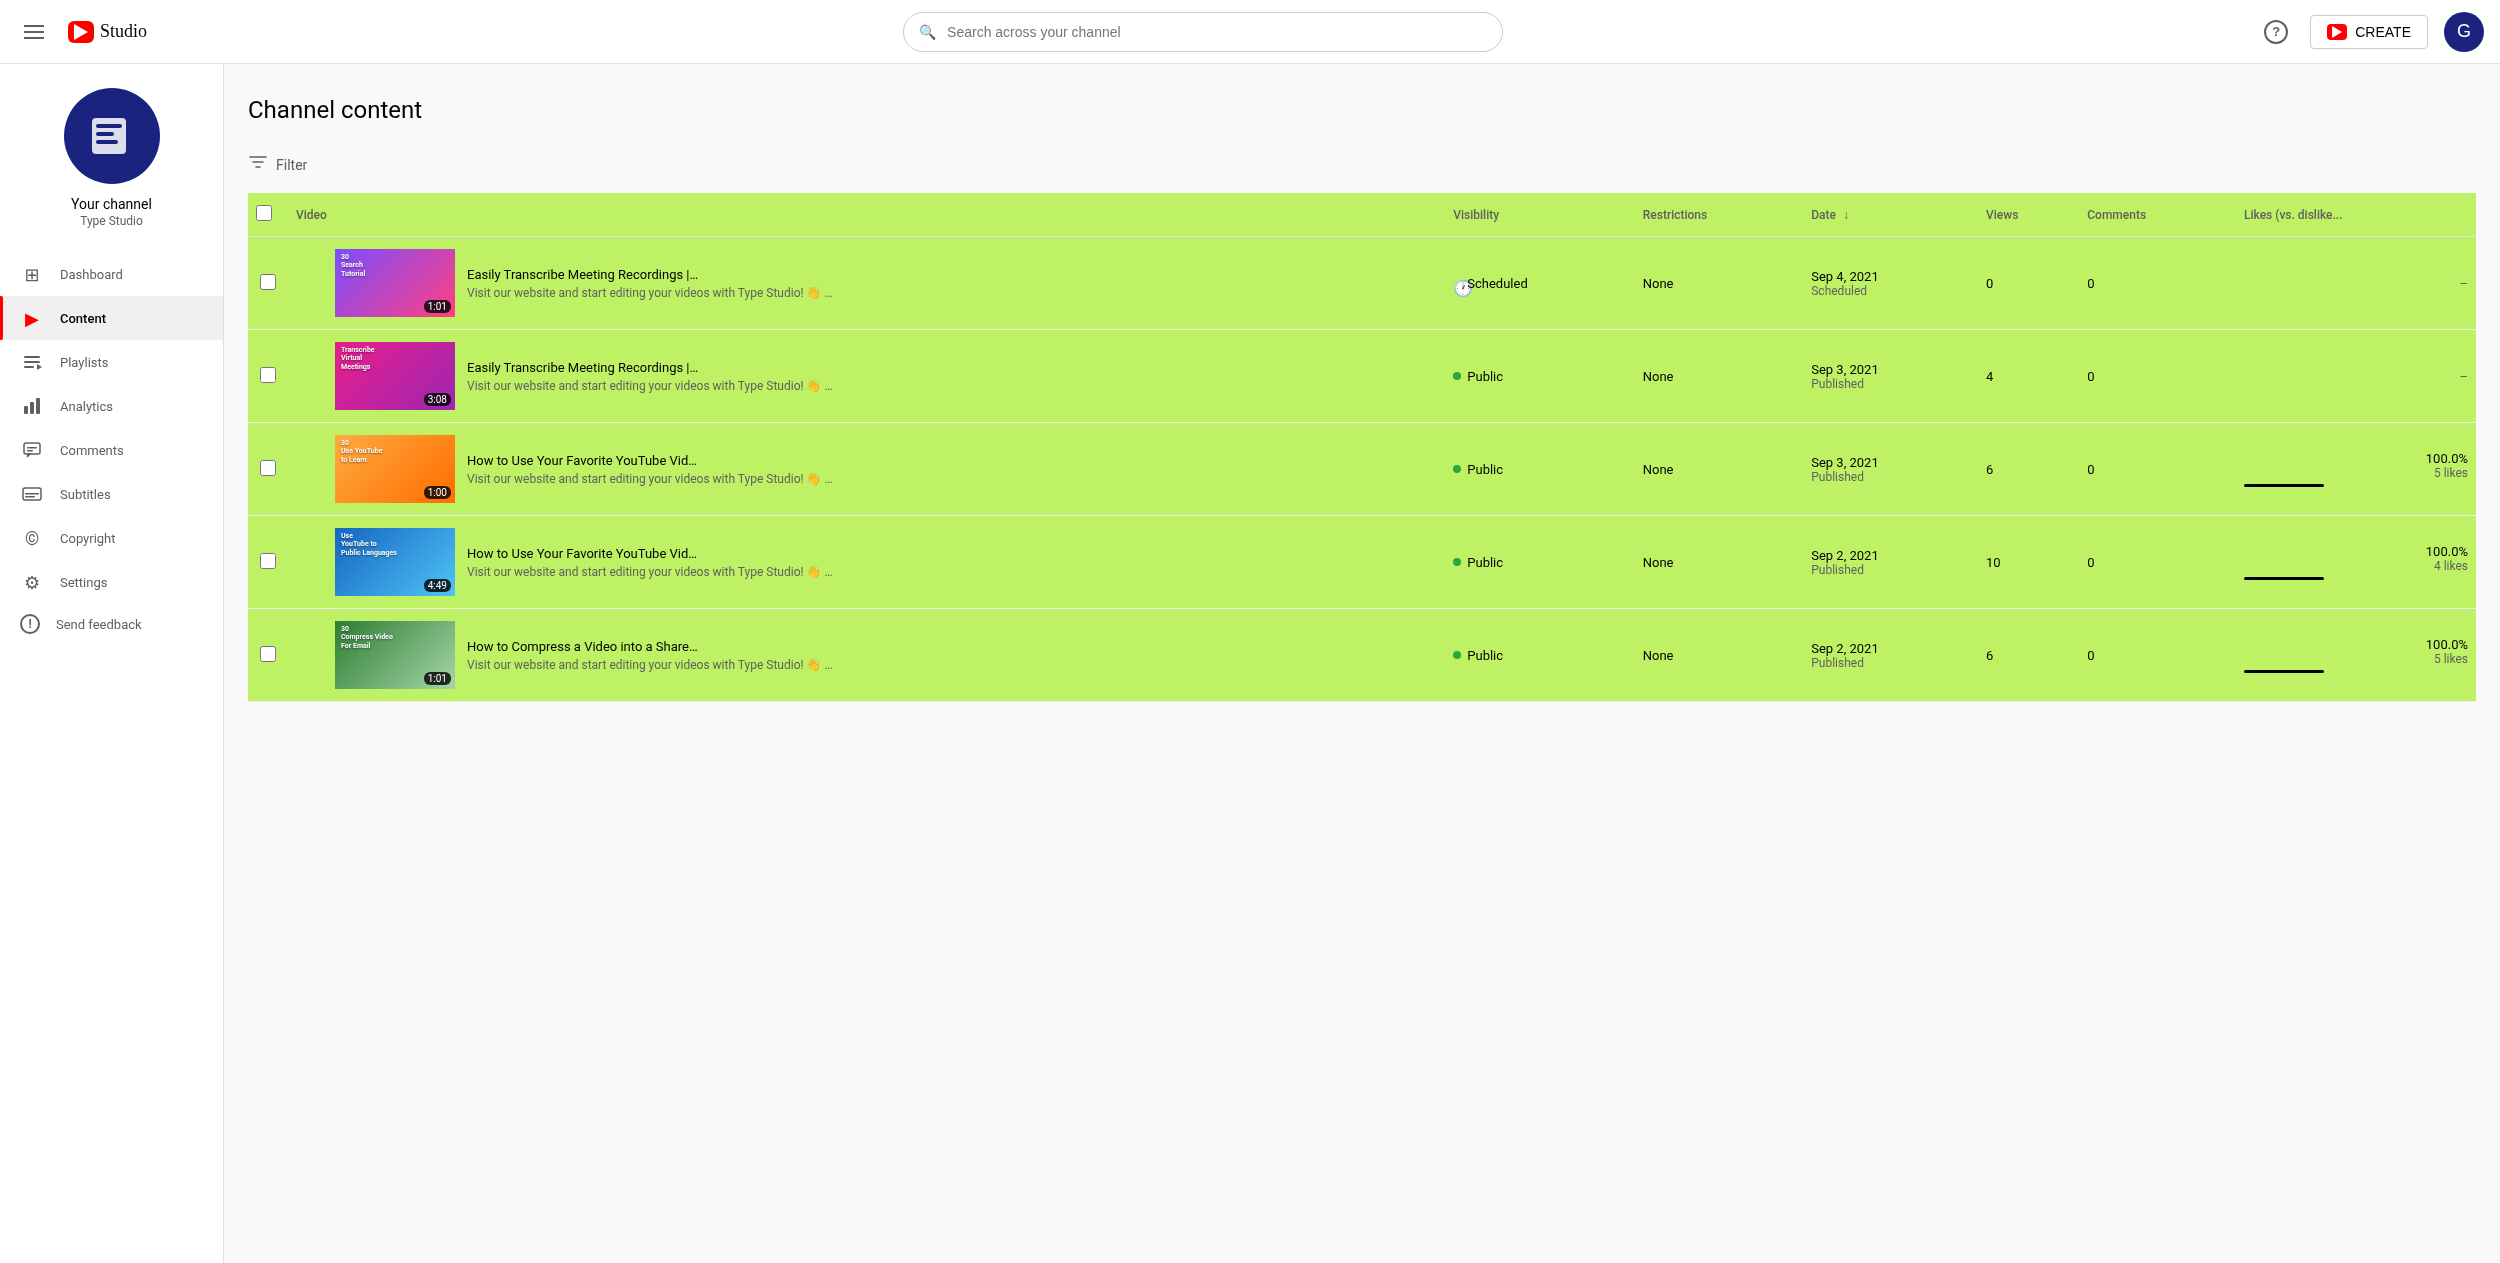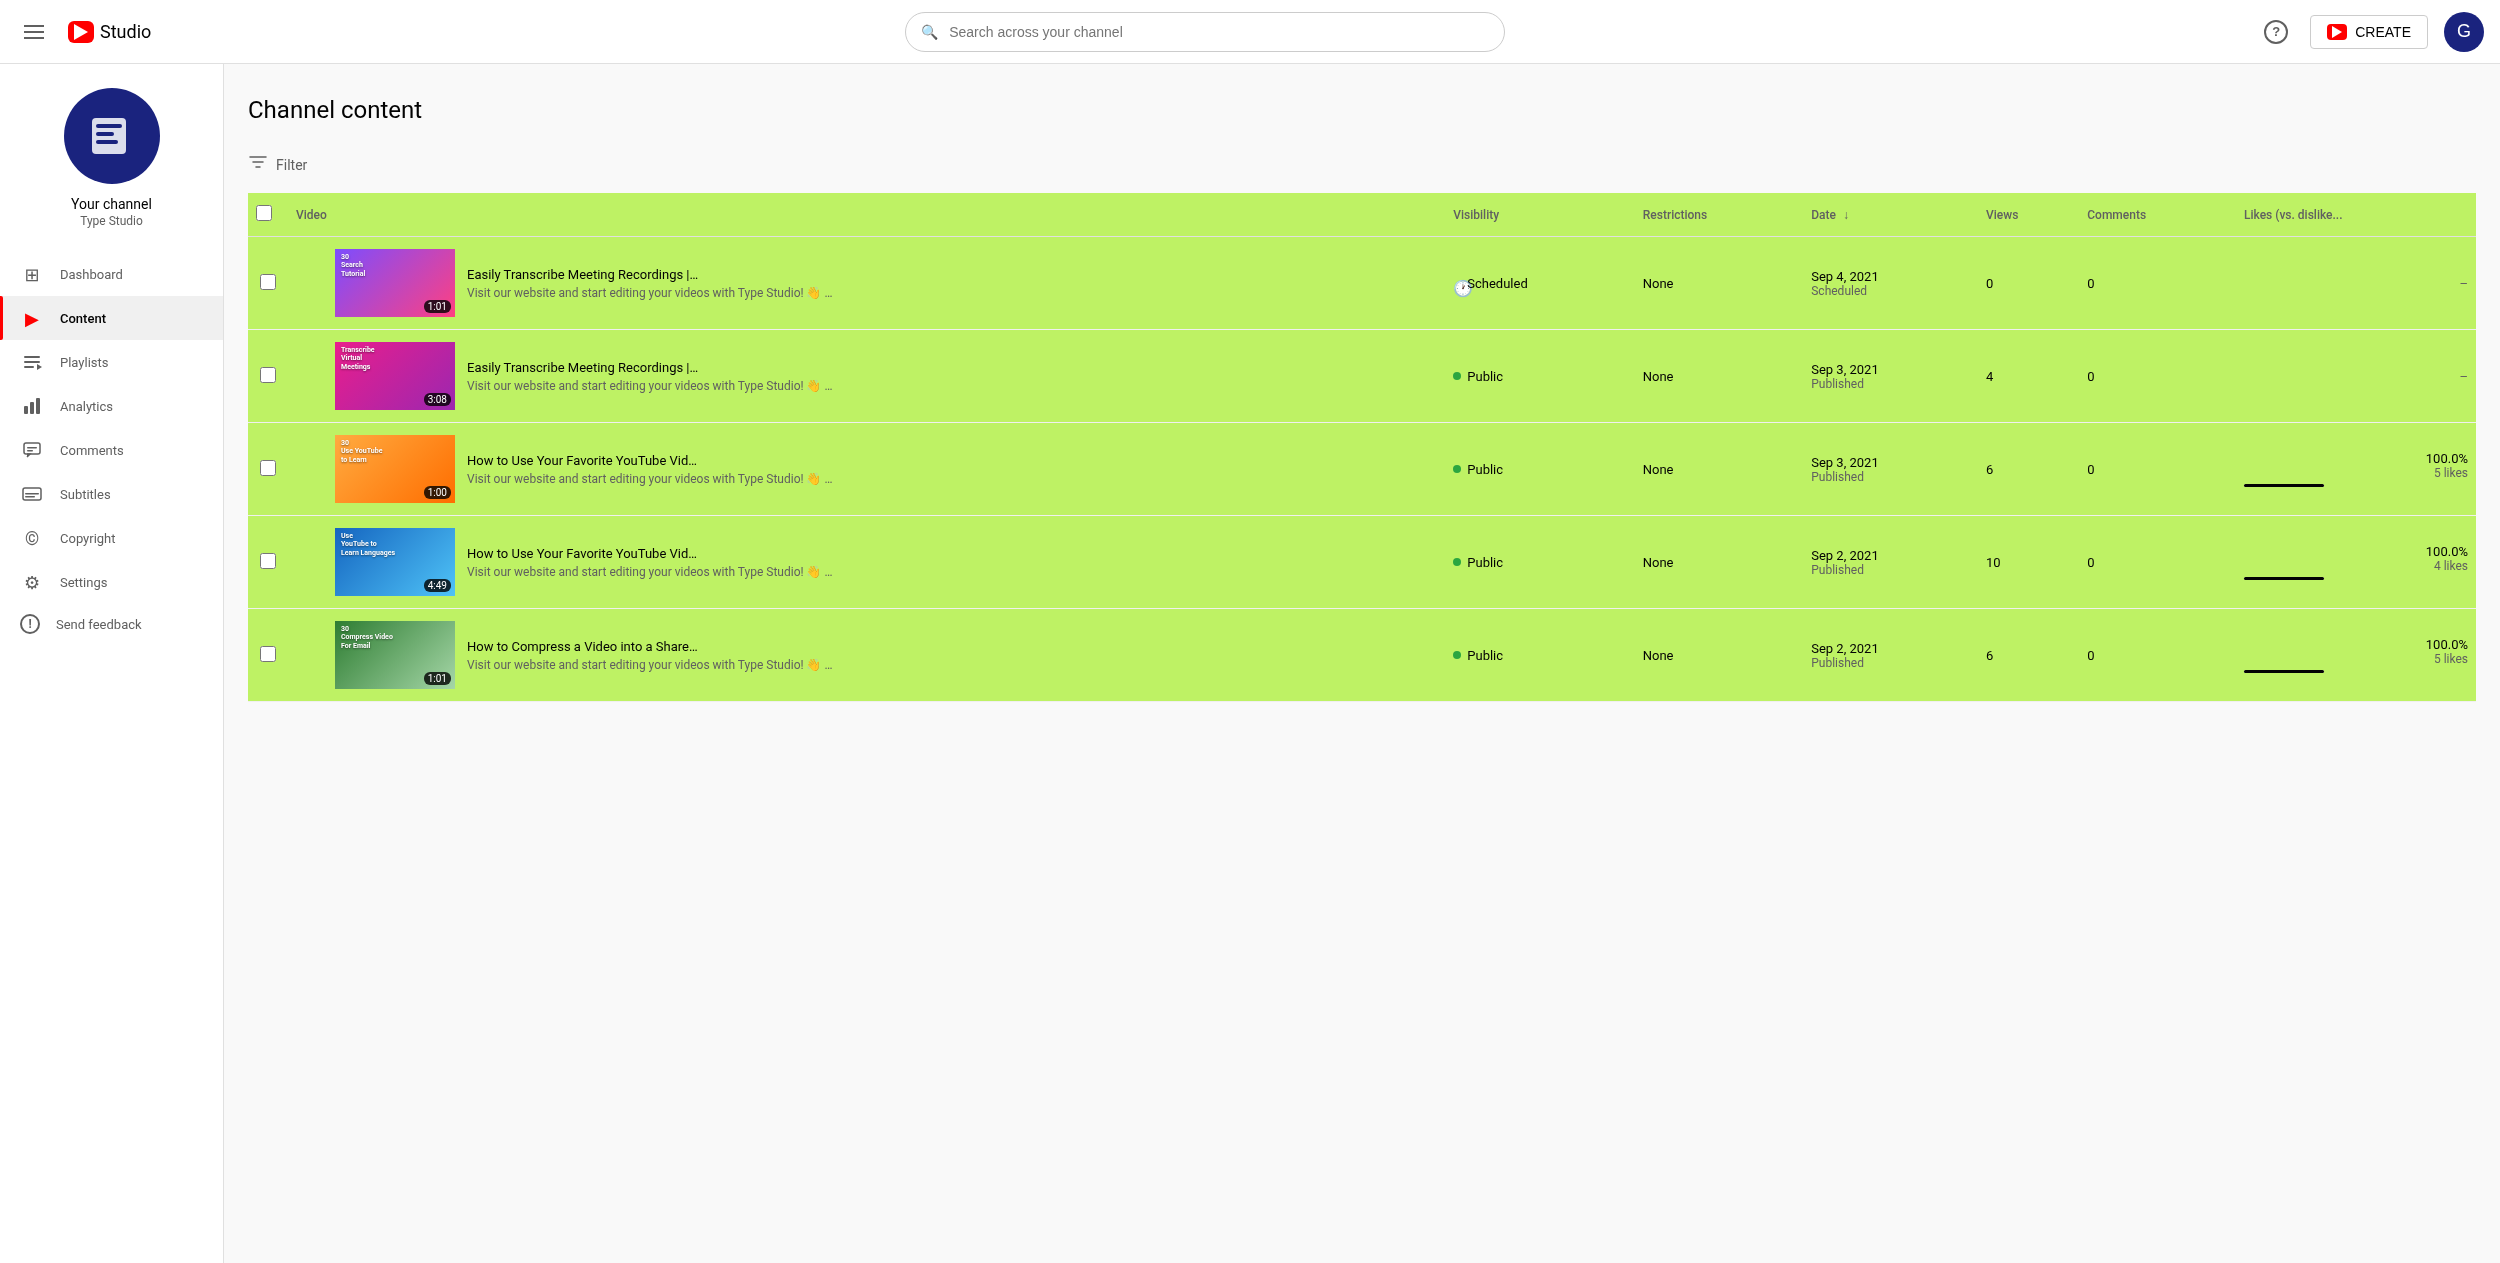--- a/index.html
+++ b/index.html
@@ -7,21 +7,21 @@
 
     
     .header {
       display: flex; align-items: center; justify-content: space-between;
       background: #fff; padding: 0 16px; height: 64px;
       border-bottom: 1px solid #e0e0e0; position: fixed; top: 0; left: 0; right: 0; z-index: 100;
     }
     .header-left { display: flex; align-items: center; gap: 16px; }
     .hamburger { cursor: pointer; padding: 8px; display: flex; flex-direction: column; gap: 4px; }
     .hamburger span { display: block; width: 20px; height: 2px; background: #606060; }
-    .logo { display: flex; align-items: center; gap: 6px; cursor: pointer; }
+    .logo { display: flex; align-items: center; gap: 6px; cursor: pointer; font-family: Liberation Serif, serif; }
     .logo-yt { background: #ff0000; border-radius: 6px; padding: 3px 6px; display: flex; align-items: center; }
     .logo-yt-play { width: 0; height: 0; border-top: 8px solid transparent; border-bottom: 8px solid transparent; border-left: 14px solid #fff; }
     .logo-studio { font-size: 18px; font-weight: 400; color: #030303; }
 
     .search-bar {
       flex: 1; max-width: 600px;
       border: 1px solid #ccc; border-radius: 20px;
       display: flex; align-items: center; padding: 0 16px; height: 40px;
       background: #fff;
     }
@@ -418,21 +418,21 @@
           </tr>
           <tr>
             <td class="checkbox-cell"><input type="checkbox" style=""></td>
             <td>
     <div class="video-cell">
       <div class="thumbnail-wrap">
         <div class="thumbnail-inner thumb-blue">
           <div class="thumb-text">
             <span class="thumb-label">Use</span>
             <span class="thumb-label">YouTube to</span>
-            <span class="thumb-label">Learn Languages</span>
+            <span class="thumb-label">Public Languages</span>
           </div>
           <span class="thumb-duration">4:49</span>
         </div>
       </div>
       <div class="video-info">
         <div class="video-title">How to Use Your Favorite YouTube Vid…</div>
         <div class="video-desc">Visit our website and start editing your videos with Type Studio! 👋 …</div>
       </div>
     </div>
             </td>

